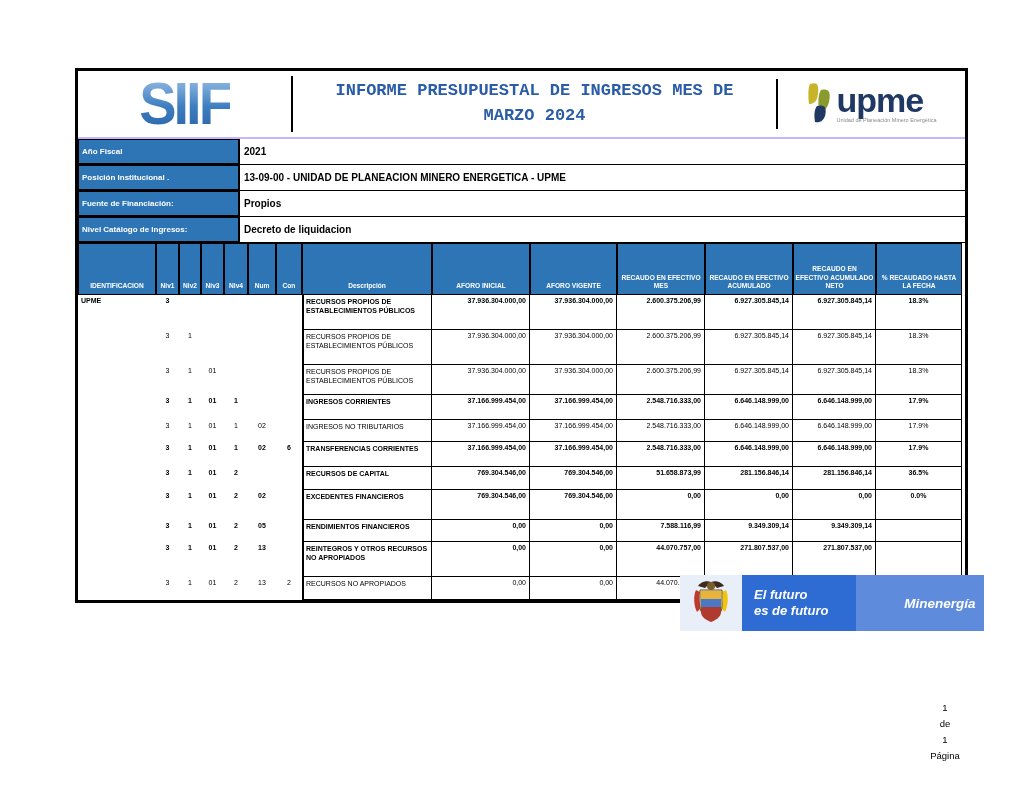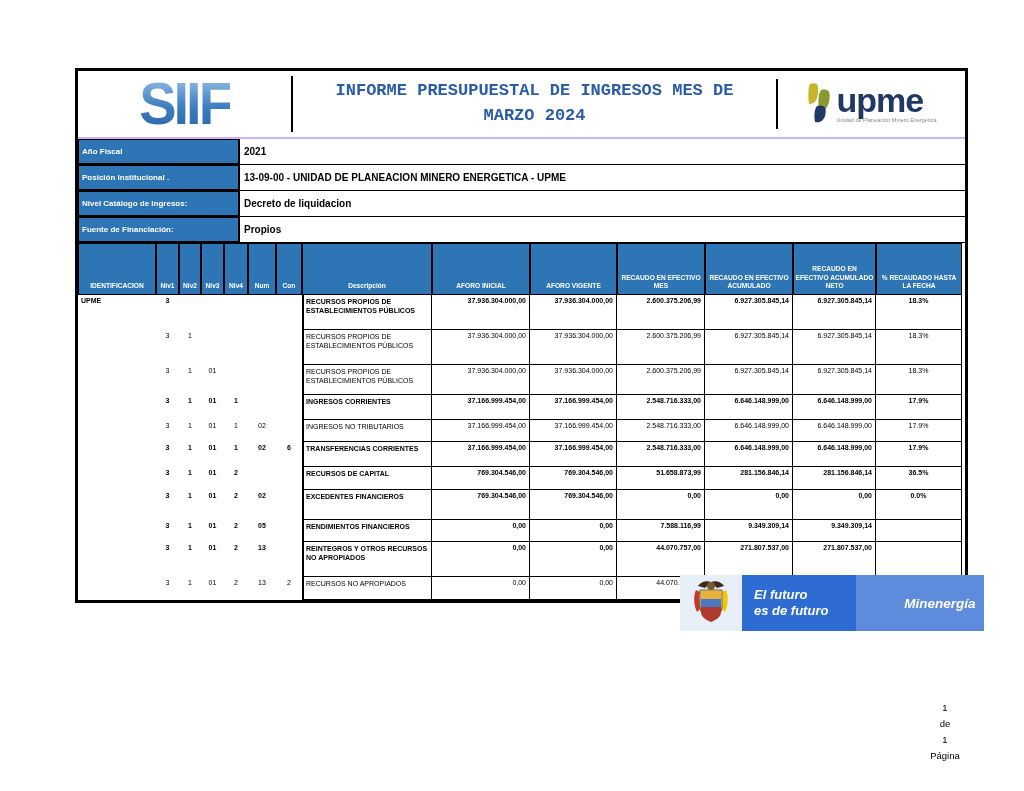--- a/index.html
+++ b/index.html
@@ -105,26 +105,26 @@
   <div class="meta">
     <div class="meta-row">
       <div class="meta-label">Año Fiscal</div>
       <div class="meta-value">2021</div>
     </div>
     <div class="meta-row">
       <div class="meta-label">Posición Institucional .</div>
       <div class="meta-value">13-09-00 - UNIDAD DE PLANEACION MINERO ENERGETICA - UPME</div>
     </div>
     <div class="meta-row">
+      <div class="meta-label">Fuente de Financiación:</div>
+      <div class="meta-value">Propios</div>
+    </div>
+    <div class="meta-row">
       <div class="meta-label">Nivel Catálogo de Ingresos:</div>
       <div class="meta-value">Decreto de liquidacion</div>
-    </div>
-    <div class="meta-row">
-      <div class="meta-label">Fuente de Financiación:</div>
-      <div class="meta-value">Propios</div>
     </div>
   </div>
 
   <div class="thead">
     <div class="th">IDENTIFICACION</div>
     <div class="th">Niv1</div>
     <div class="th">Niv2</div>
     <div class="th">Niv3</div>
     <div class="th">Niv4</div>
     <div class="th">Num</div>

